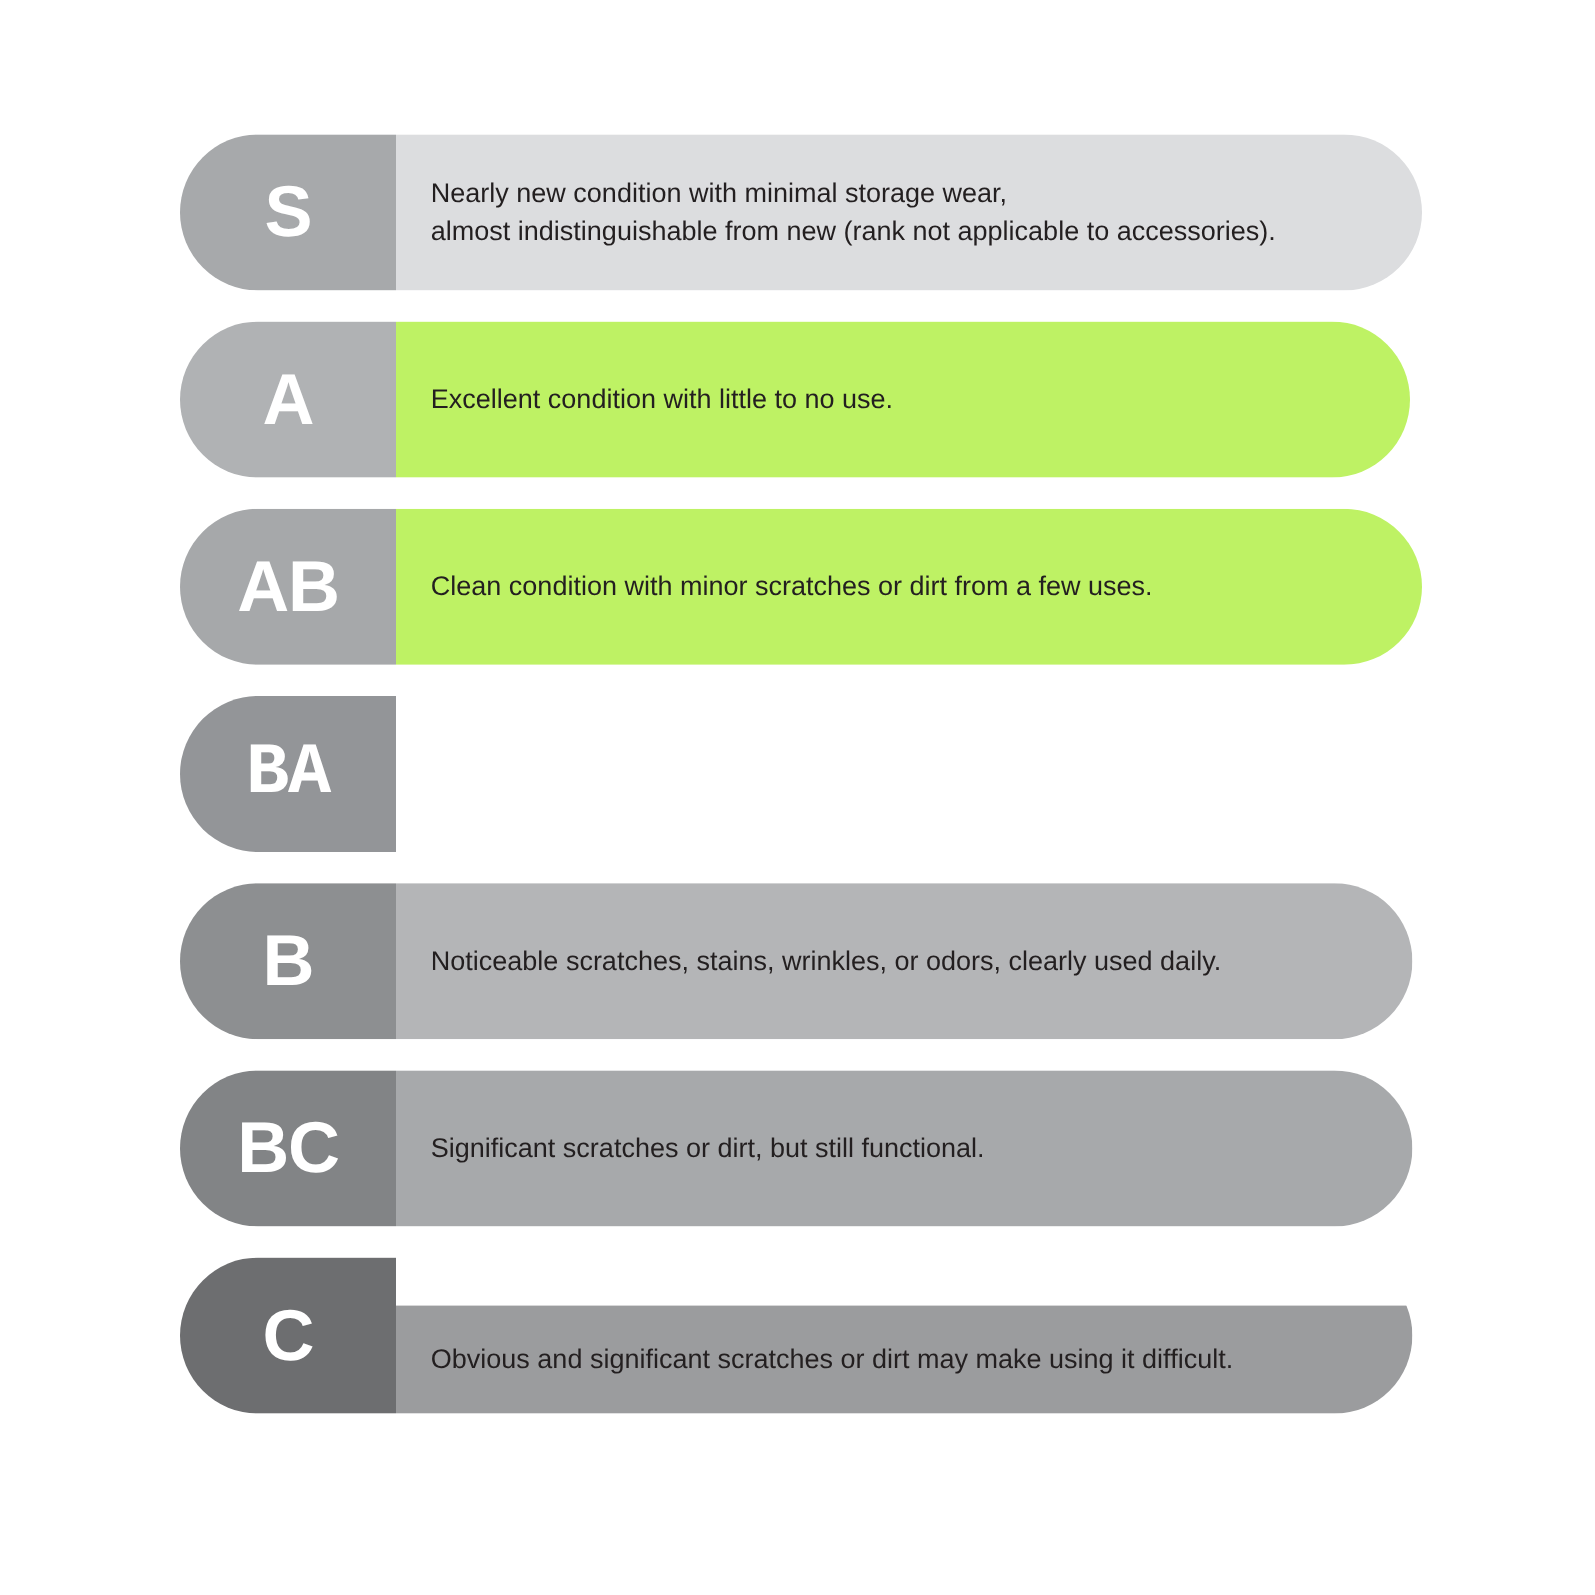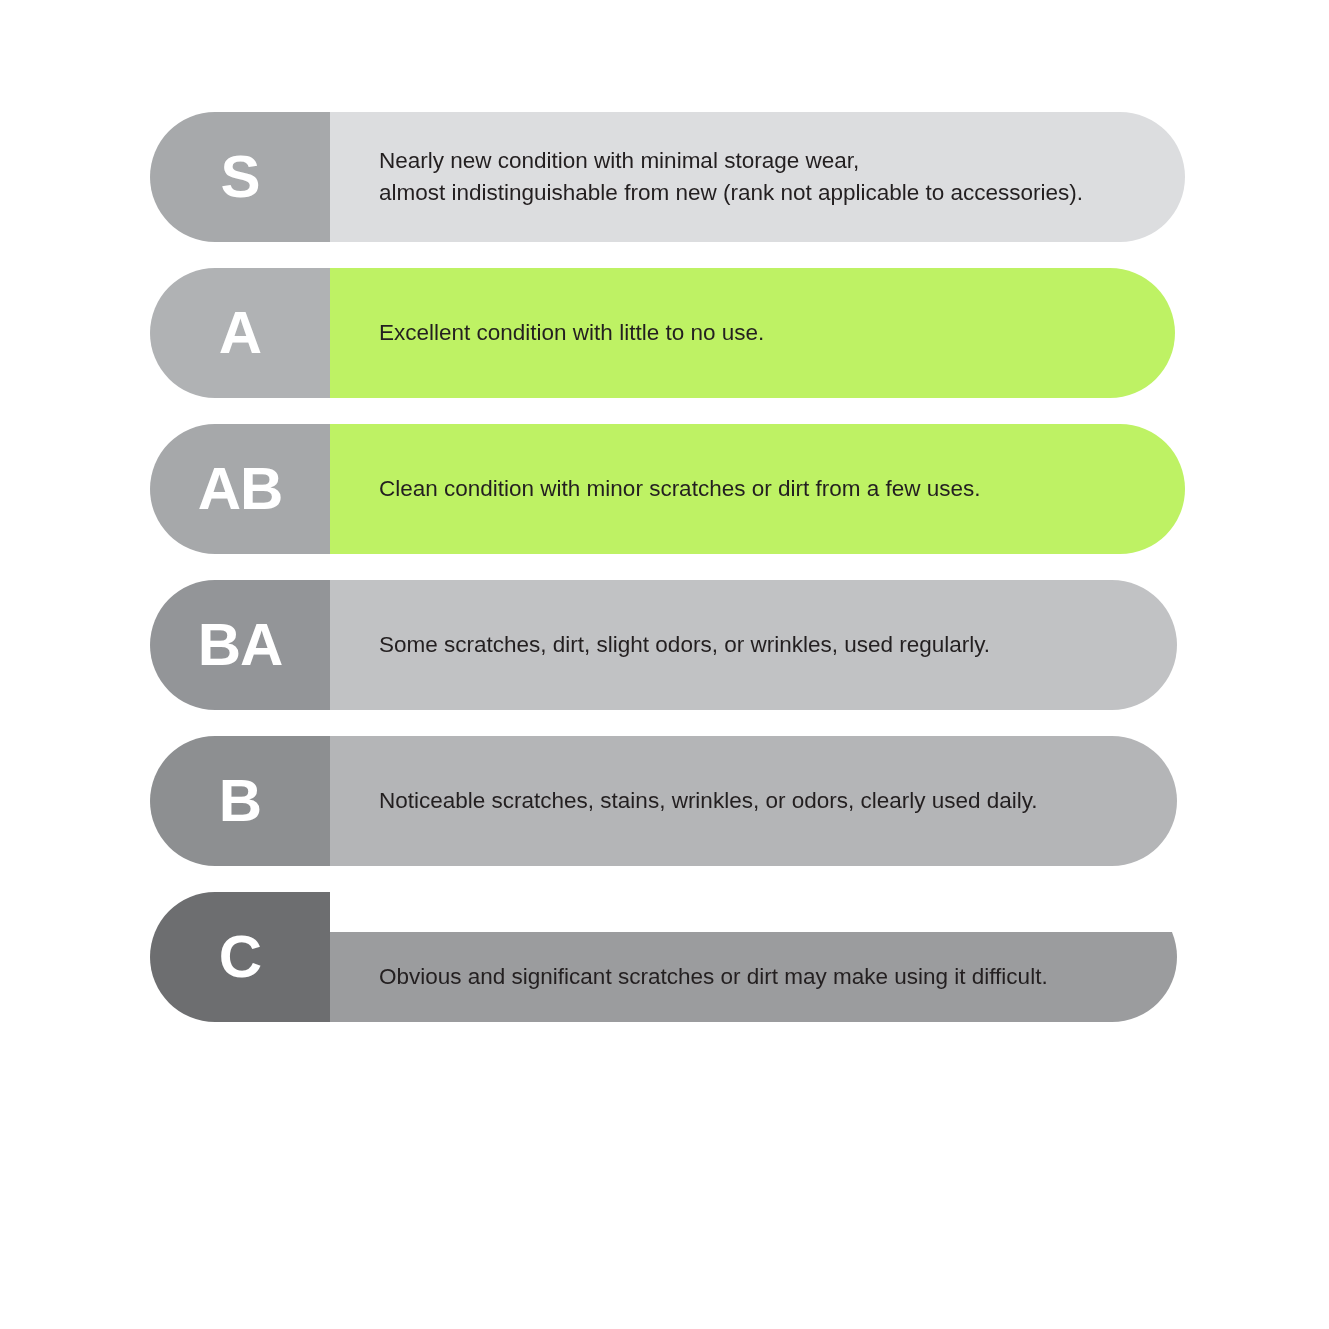--- a/index.html
+++ b/index.html
@@ -37,32 +37,32 @@
     font-weight: bold;
     font-size: 60px;
     letter-spacing: -1px;
     line-height: 1;
     user-select: none;
   }
   .grade-desc {
     flex: 1 1 auto;
     display: flex;
     align-items: center;
-    padding-left: 49px;
+    padding-left: 29px;
     padding-right: 30px;
     color: #231f20;
     font-size: 22.5px;
     line-height: 1.42;
     white-space: pre-line;
   }
   
   .row-0 { width: 1035px; }
   .row-1 { width: 1025px; }
   .row-2 { width: 1035px; }
-  .row-3 { width: 1027px; }
+  .row-3 { width: 1027px; font-family: Liberation Mono, monospace; }
   .row-4 { width: 1027px; }
   .row-5 { width: 1027px; }
   .row-6 { width: 1027px; }
 </style>
 </head>
 <body>
 
 <div id="grade-chart">
 
   <div class="grade-row row-0">
@@ -76,27 +76,30 @@
     <div class="grade-desc" style="background: #bef264;">Excellent condition with little to no use.</div>
   </div>
 
   <div class="grade-row row-2">
     <div class="grade-badge" style="background: rgb(166, 168, 170);">AB</div>
     <div class="grade-desc" style="background: #bef264;">Clean condition with minor scratches or dirt from a few uses.</div>
   </div>
 
   <div class="grade-row row-3">
     <div class="grade-badge" style="background: rgb(147, 149, 152);">BA</div>
-    <div class="grade-desc" style="background: rgb(193, 194, 196);">Some scratches, dirt, slight odors, or wrinkles, used regularly.</div>
   </div>
 
   <div class="grade-row row-4">
     <div class="grade-badge" style="background: rgb(141, 143, 145);">B</div>
     <div class="grade-desc" style="background: rgb(180, 181, 183);">Noticeable scratches, stains, wrinkles, or odors, clearly used daily.</div>
   </div>
 
+  <div class="grade-row row-5">
+    <div class="grade-badge" style="background: rgb(130, 132, 134);">BC</div>
+    <div class="grade-desc" style="background: rgb(167, 169, 171);">Significant scratches or dirt, but still functional.</div>
+  </div>
 
   <div class="grade-row row-6">
     <div class="grade-badge" style="background: rgb(109, 110, 112);">C</div>
     <div class="grade-desc" style="background: rgb(155, 156, 158); margin-top: 40px;">Obvious and significant scratches or dirt may make using it difficult.</div>
   </div>
 
 </div>
 
 </body></html>

